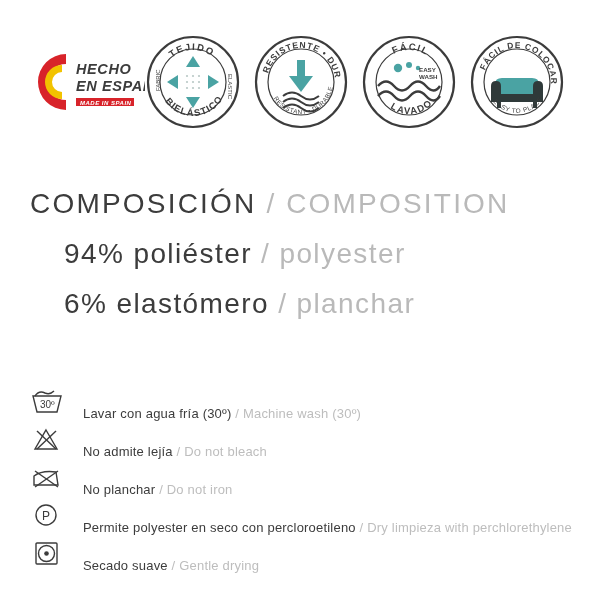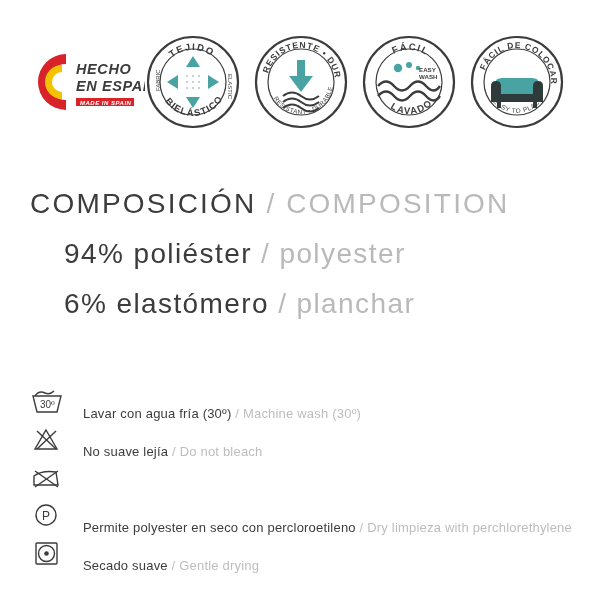--- a/index.html
+++ b/index.html
@@ -287,34 +287,39 @@
 
     <div class="care-row">
       <span class="care-icon">
         <svg width="34" height="28" viewBox="0 0 34 28">
           <path d="M16 5 L27 24 L5 24 Z" fill="none" stroke="#3c3c3c" stroke-width="1.4"></path>
           <line x1="7" y1="6" x2="26" y2="24" stroke="#3c3c3c" stroke-width="1.4"></line>
           <line x1="26" y1="6" x2="7" y2="24" stroke="#3c3c3c" stroke-width="1.4"></line>
         </svg>
       </span>
       <span class="care-text">
-        <span>No suave lejía</span>
+        <span>No admite lejía</span>
         <span class="sep">/</span>
         <span class="en">Do not bleach</span>
       </span>
     </div>
 
     <div class="care-row">
       <span class="care-icon">
         <svg width="34" height="28" viewBox="0 0 34 28">
           <path d="M4 22 L4 13 q8 -6 22 -4 L28 22 Z" fill="none" stroke="#3c3c3c" stroke-width="1.4"></path>
           <line x1="5" y1="8" x2="28" y2="24" stroke="#3c3c3c" stroke-width="1.4"></line>
           <line x1="28" y1="8" x2="5" y2="24" stroke="#3c3c3c" stroke-width="1.4"></line>
         </svg>
       </span>
+      <span class="care-text">
+        <span>No planchar</span>
+        <span class="sep">/</span>
+        <span class="en">Do not iron</span>
+      </span>
     </div>
 
     <div class="care-row">
       <span class="care-icon">
         <svg width="34" height="28" viewBox="0 0 34 28">
           <circle cx="16" cy="14" r="10" fill="none" stroke="#3c3c3c" stroke-width="1.4"></circle>
           <text x="12" y="19" font-family="Liberation Sans, sans-serif" font-size="12" fill="#3c3c3c">P</text>
         </svg>
       </span>
       <span class="care-text">

